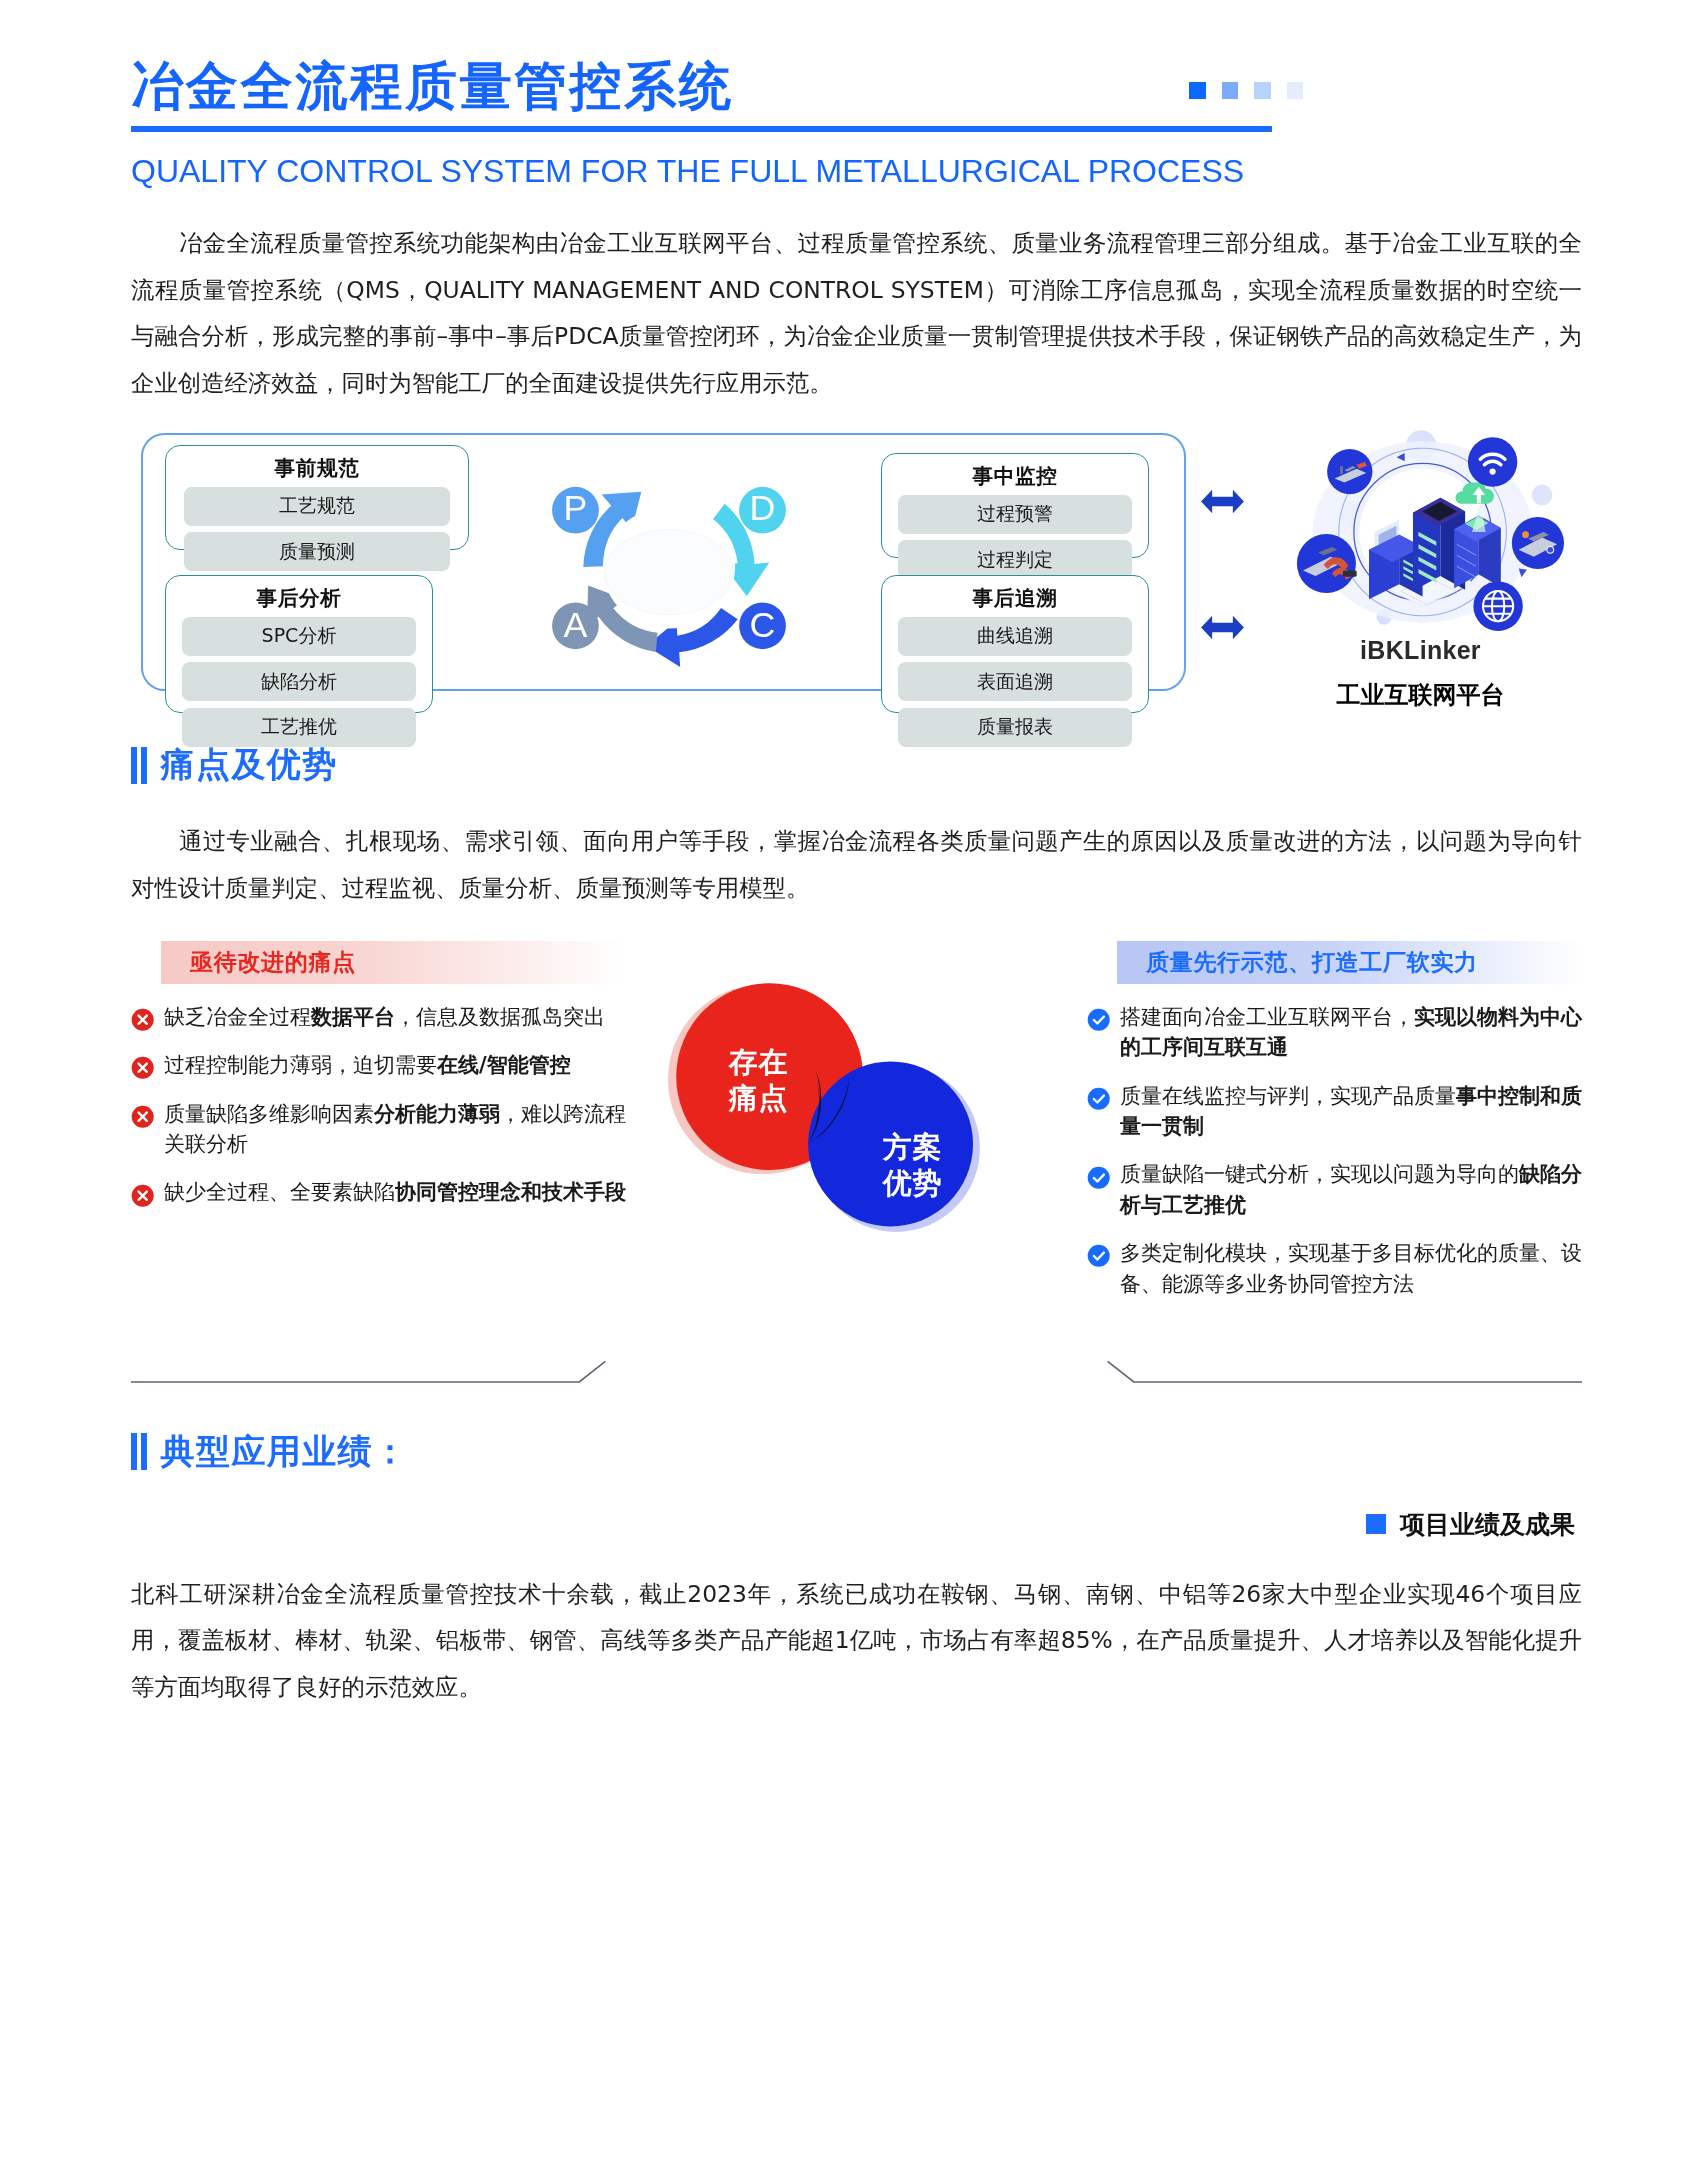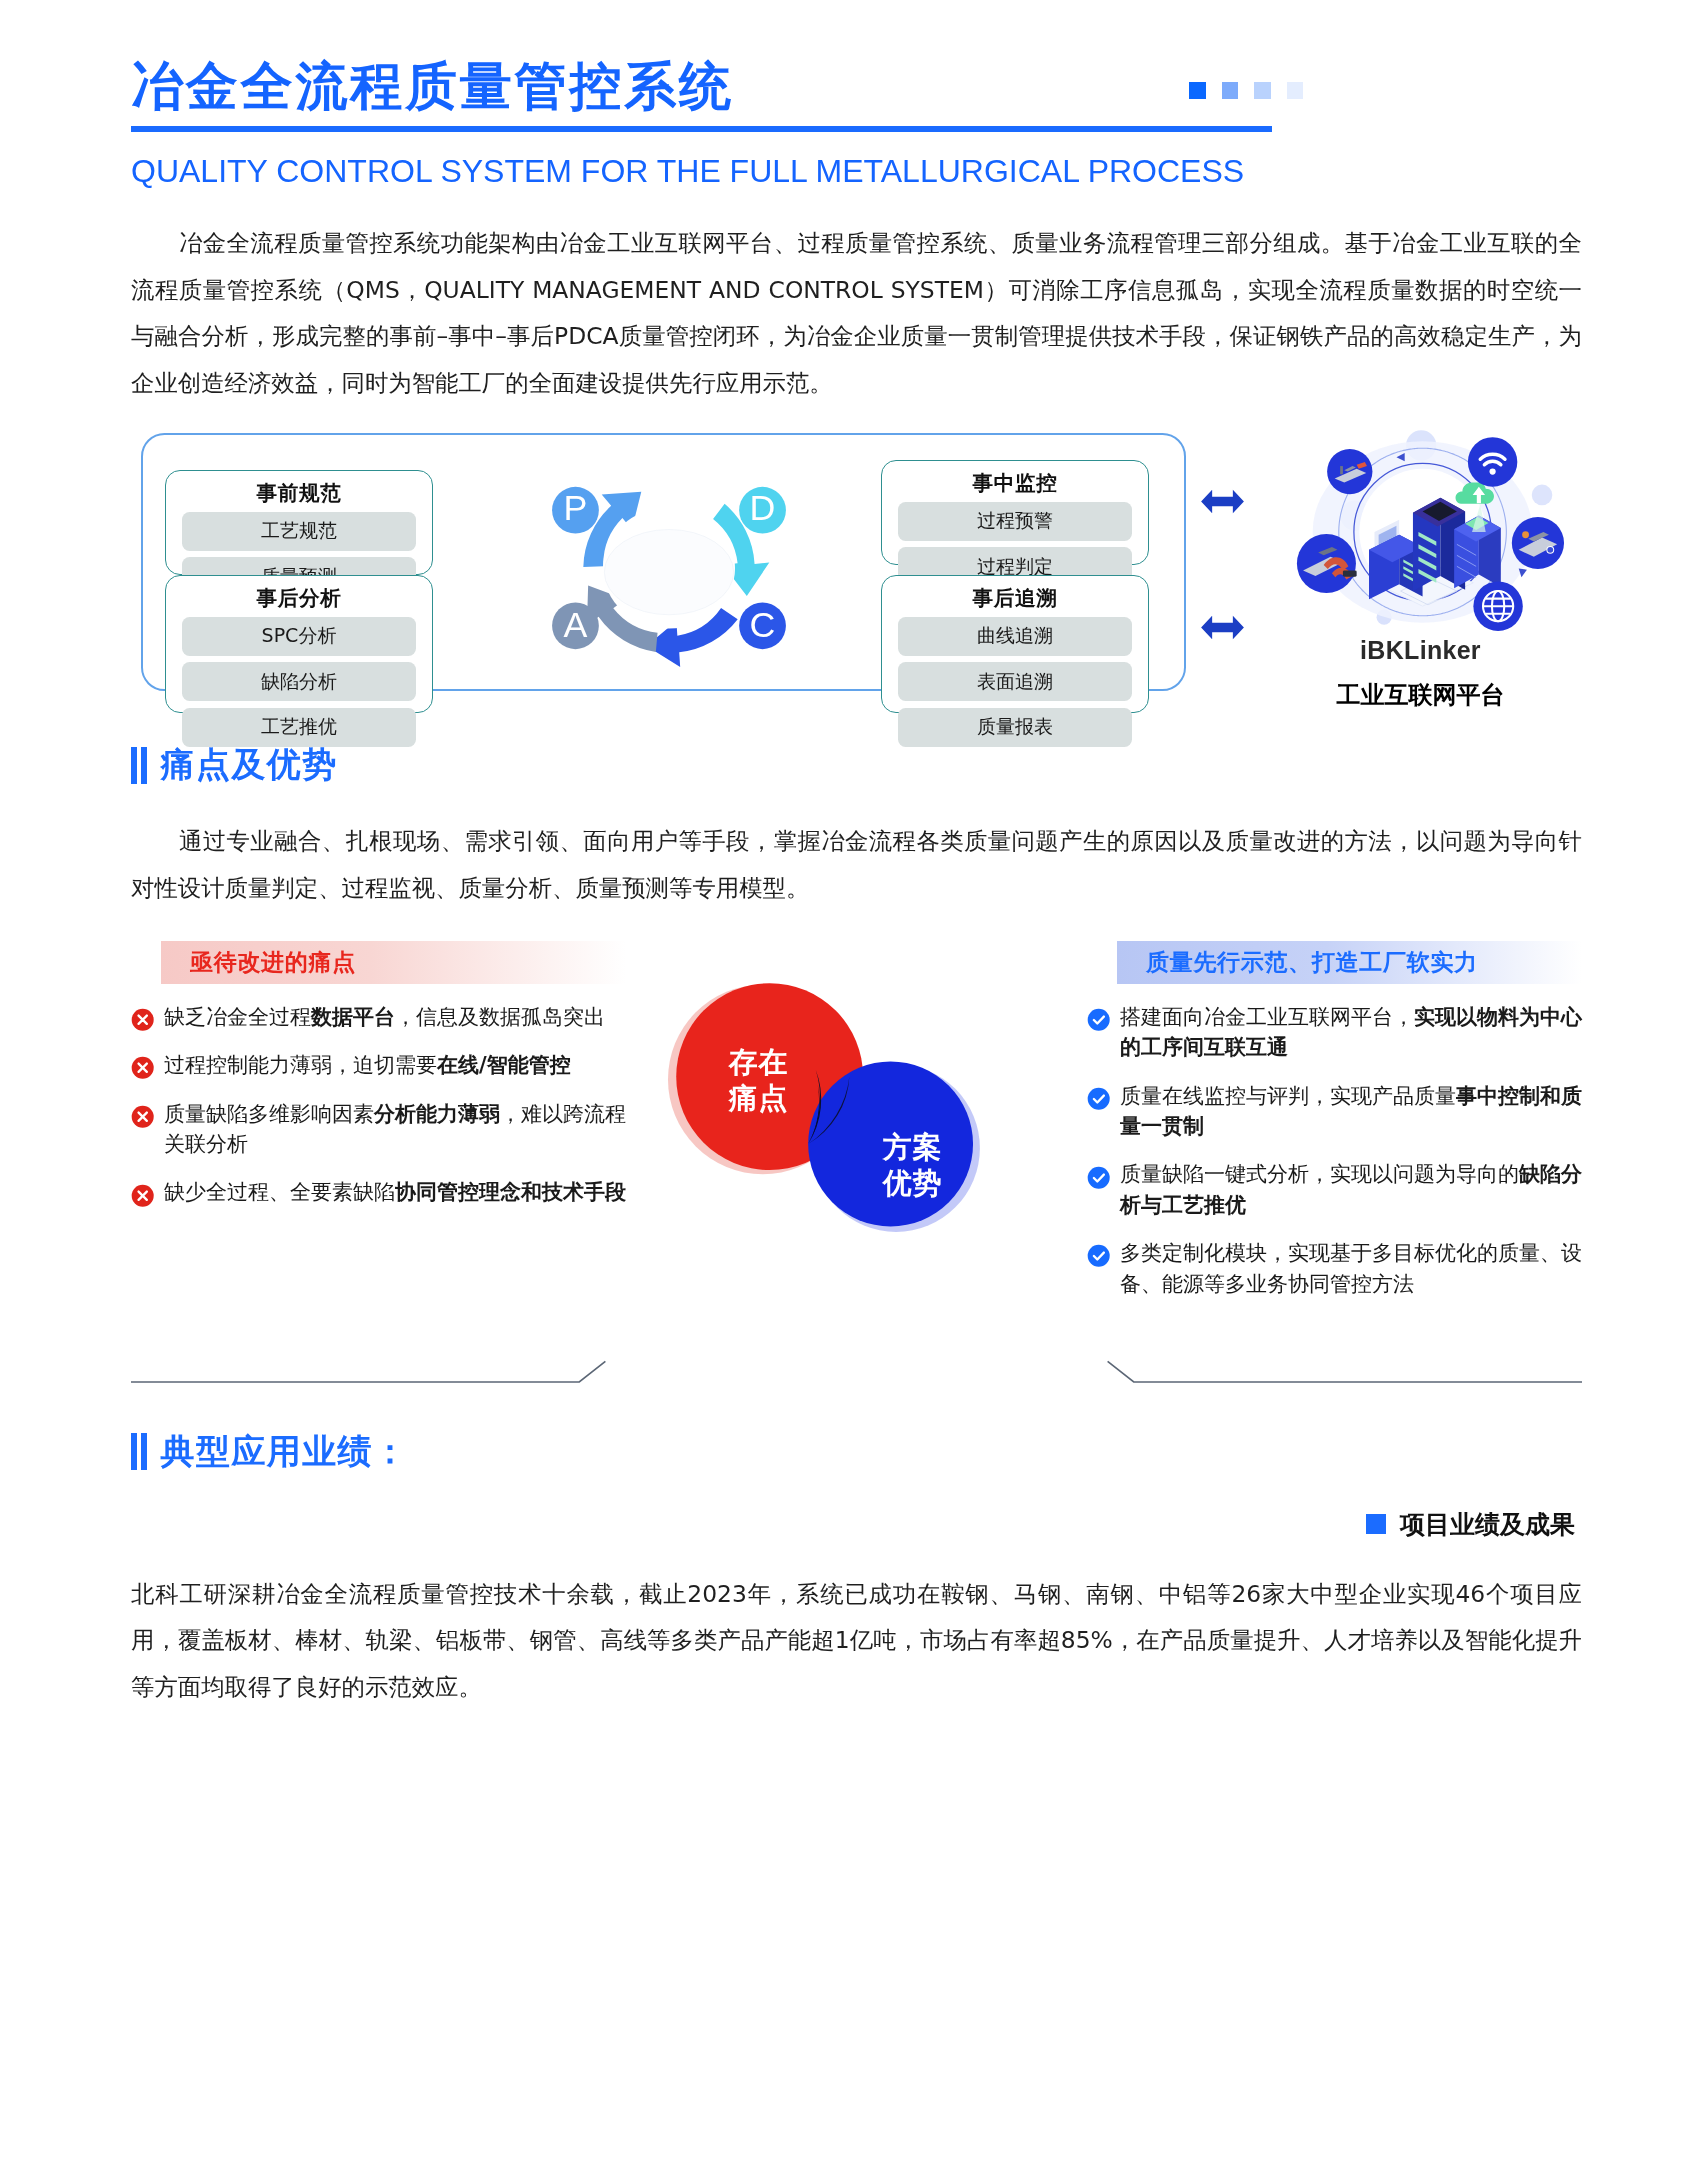--- a/index.html
+++ b/index.html
@@ -59,23 +59,23 @@
     font-family: "DejaVu Sans", "Liberation Sans", sans-serif; letter-spacing: 0.7px;
   }
   .chip {
     width: 88%; background: #d8dfdf; border-radius: 7.6px;
     font-size: 19px; color: #1a1a1a; text-align: center;
     padding: 6.2px 0 6.9px 0; margin-bottom: 6.2px;
     font-family: "DejaVu Sans", "Liberation Sans", sans-serif;
   }
   .chip:last-child { margin-bottom: 7.6px; }
 
-  #box-pre  { left: 34px;  top: 37px;  width: 268px; height: 105px; }
+  #box-pre  { left: 34px;  top: 12px;  width: 304px; height: 105px; }
   #box-post { left: 34px;  top: 142px; width: 268px; height: 135px; }
-  #box-mid  { left: 750px; top: 27px;  width: 268px; height: 105px; }
+  #box-mid  { left: 750px; top: 20px;  width: 268px; height: 105px; }
   #box-trace{ left: 750px; top: 142px; width: 268px; height: 135px; }
   #box-post, #box-trace { height: 138px; }
 
   
   .pdca { position: absolute; left: 342px; top: 11px; width: 392px; height: 248px; }
   .pdca svg { width: 100%; height: 100%; display: block; }
   .pdca-center {
     position: absolute; left: 0; right: 0; top: 98px; text-align: center;
   }
   .pdca-center .l1 {

